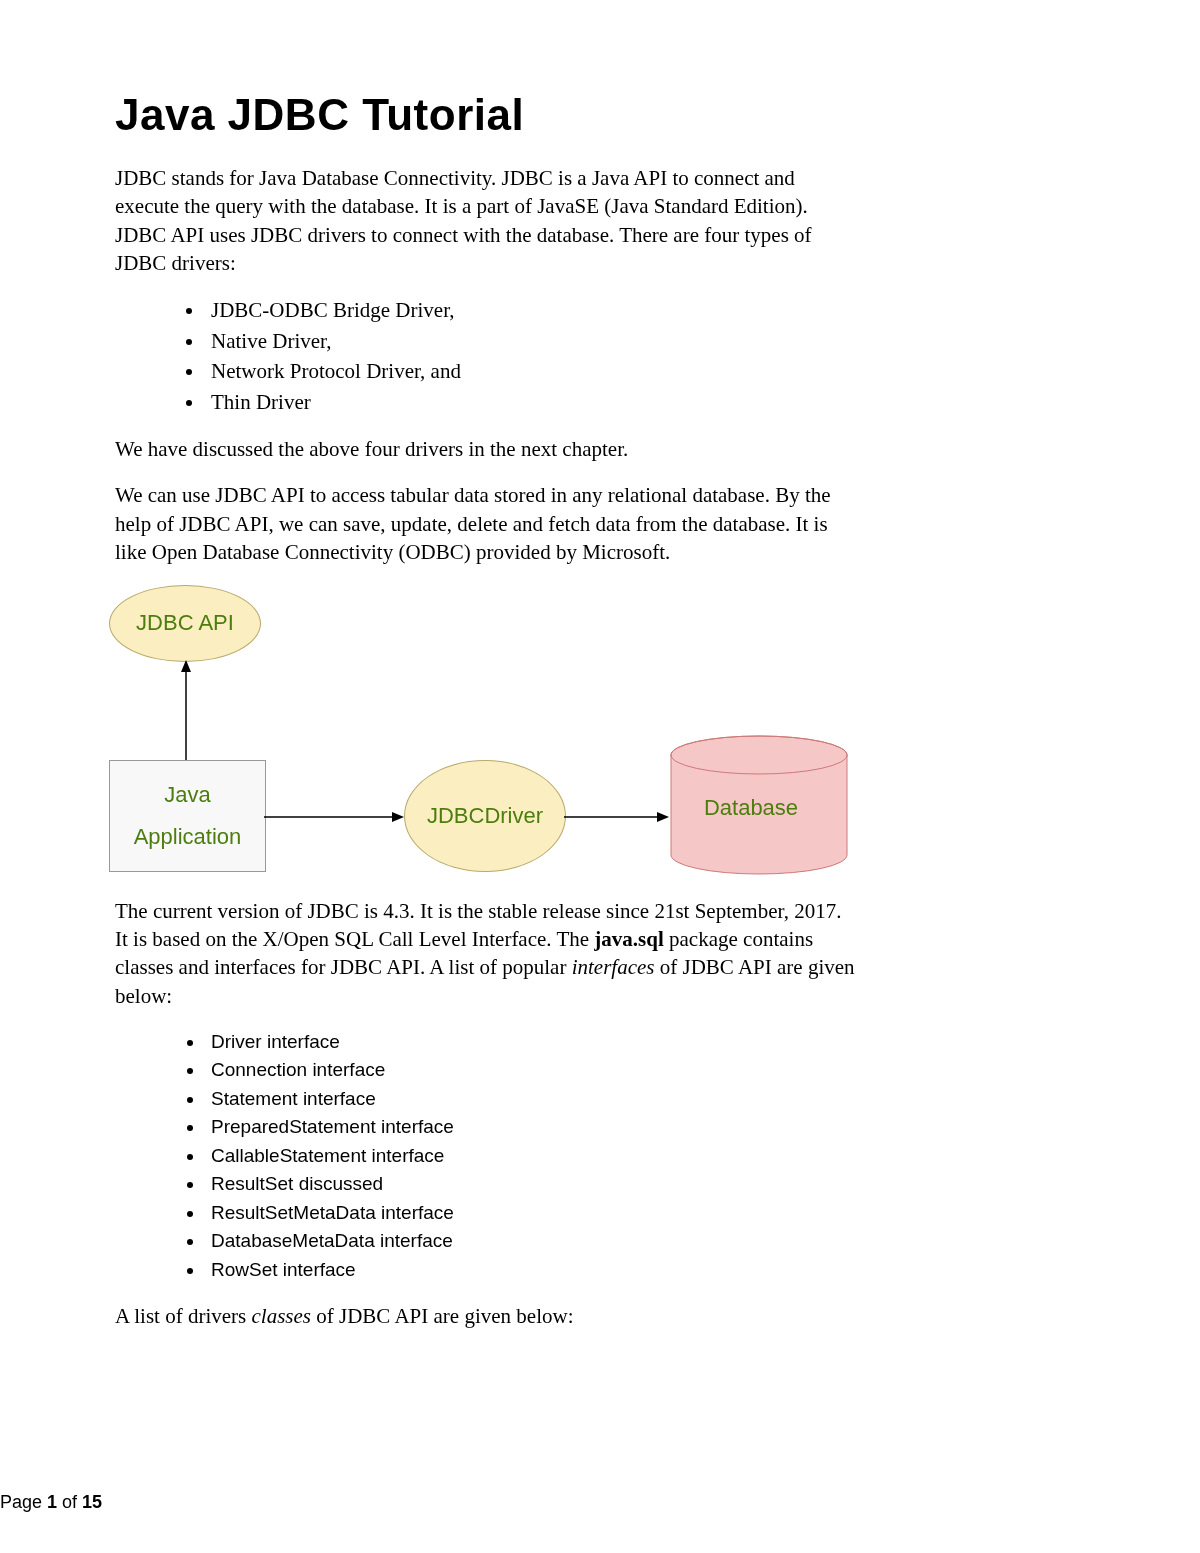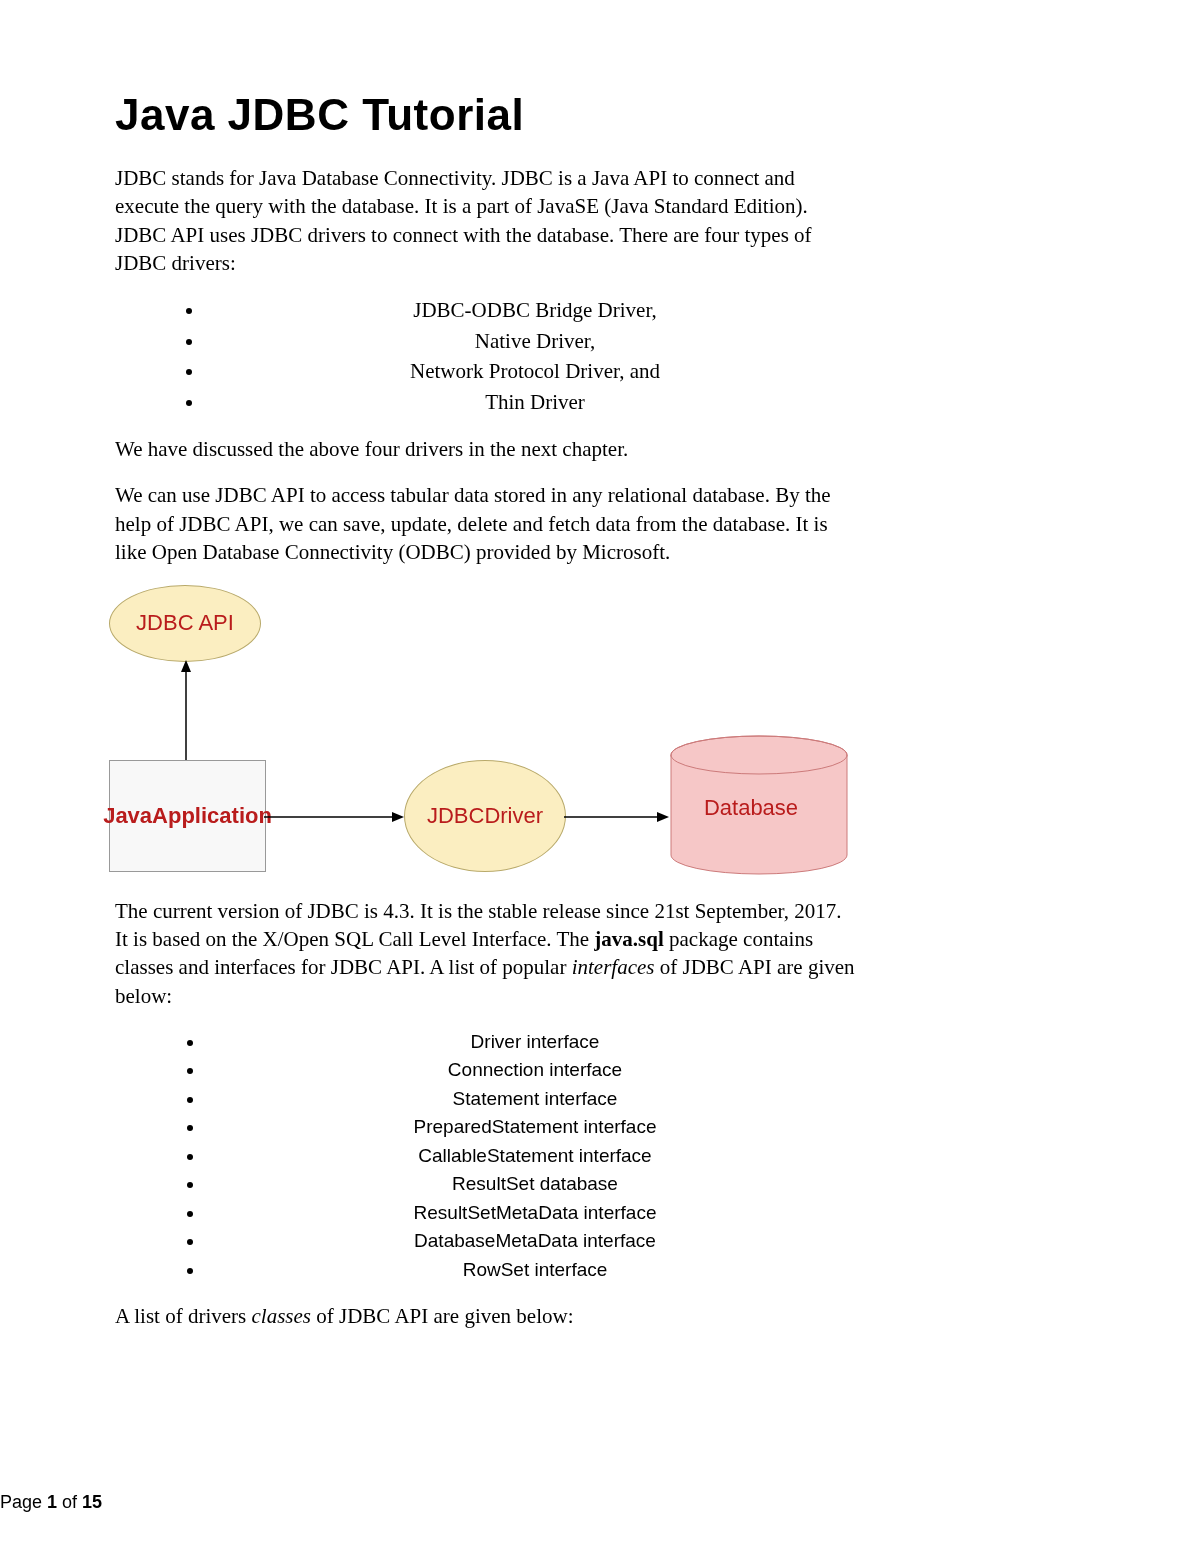--- a/index.html
+++ b/index.html
@@ -26,21 +26,20 @@
   p.body {
     font-size: 21px;
     line-height: 1.35;
     margin: 0 0 18px 0;
   }
   ul.bul {
     margin: 0 0 18px 0;
     padding-left: 90px;
     font-size: 21px;
     line-height: 1.45;
-    text-align: center;
   }
   ul.bul li {
     padding-left: 6px;
   }
   ul.sans {
     font-family: "Segoe UI", Tahoma, Geneva, sans-serif;
     font-size: 19px;
     line-height: 1.5;
   }
   .bold { font-weight: 700; }
@@ -49,37 +48,36 @@
   
   .diagram {
     position: relative;
     width: 800px;
     height: 290px;
     margin: 6px 0 22px -6px;
   }
   .node-label {
     font-family: Arial, Helvetica, sans-serif;
     font-size: 22px;
-    color: #b91c1c;
+    color: #4d7c0f;
     text-align: center;
   }
   .ellipse {
     position: absolute;
     border: 1px solid #b8a96a;
     background: #fbeec1;
     border-radius: 50%;
     display:flex; align-items:center; justify-content:center;
   }
   .rect {
     position: absolute;
     border: 1px solid #999;
     background: #f8f8f8;
-    display:flex; align-items:center; justify-content:center;
+    display:flex; flex-direction:column; align-items:center; justify-content:center;
     line-height:1.9;
-    font-weight:bold;
   }
   .db {
     position: absolute;
   }
   svg.arrow { position:absolute; overflow:visible; }
 
   .footer {
     position: absolute;
     bottom: 40px;
     left: 0;
@@ -154,21 +152,21 @@
   <p class="body">
     <span>The current version of JDBC is 4.3. It is the stable release since 21st September, 2017. It is based on the X/Open SQL Call Level Interface. The </span><span class="bold">java.sql</span><span> package contains classes and interfaces for JDBC API. A list of popular </span><span class="ital">interfaces</span><span> of JDBC API are given below:</span>
   </p>
 
   <ul class="bul sans">
     <li>Driver interface</li>
     <li>Connection interface</li>
     <li>Statement interface</li>
     <li>PreparedStatement interface</li>
     <li>CallableStatement interface</li>
-    <li>ResultSet database</li>
+    <li>ResultSet discussed</li>
     <li>ResultSetMetaData interface</li>
     <li>DatabaseMetaData interface</li>
     <li>RowSet interface</li>
   </ul>
 
   <p class="body">
     <span>A list of drivers </span><span class="ital">classes</span><span> of JDBC API are given below:</span>
   </p>
 
   <div class="footer">

